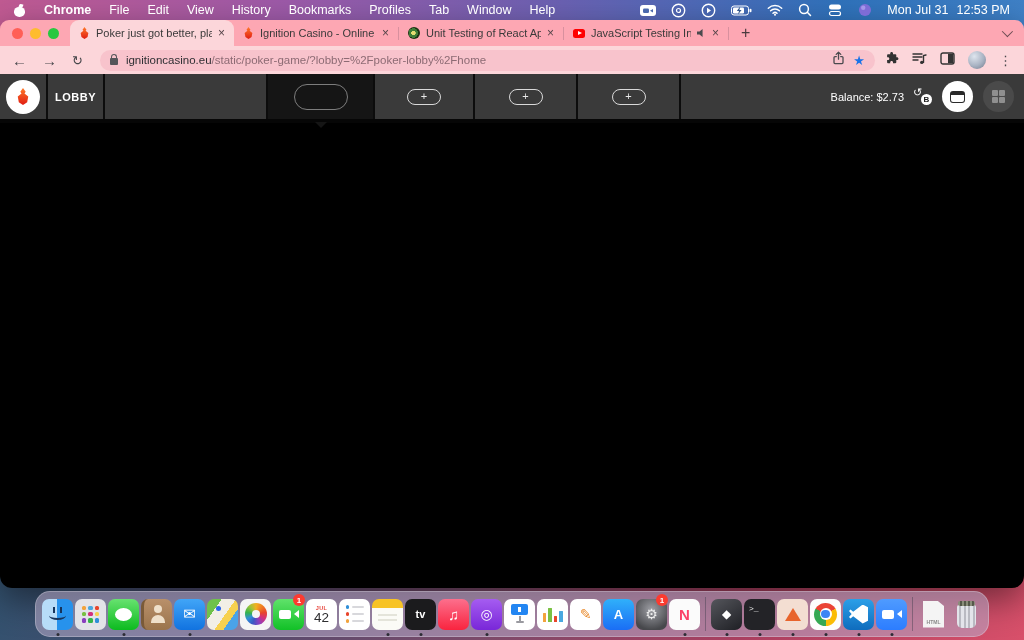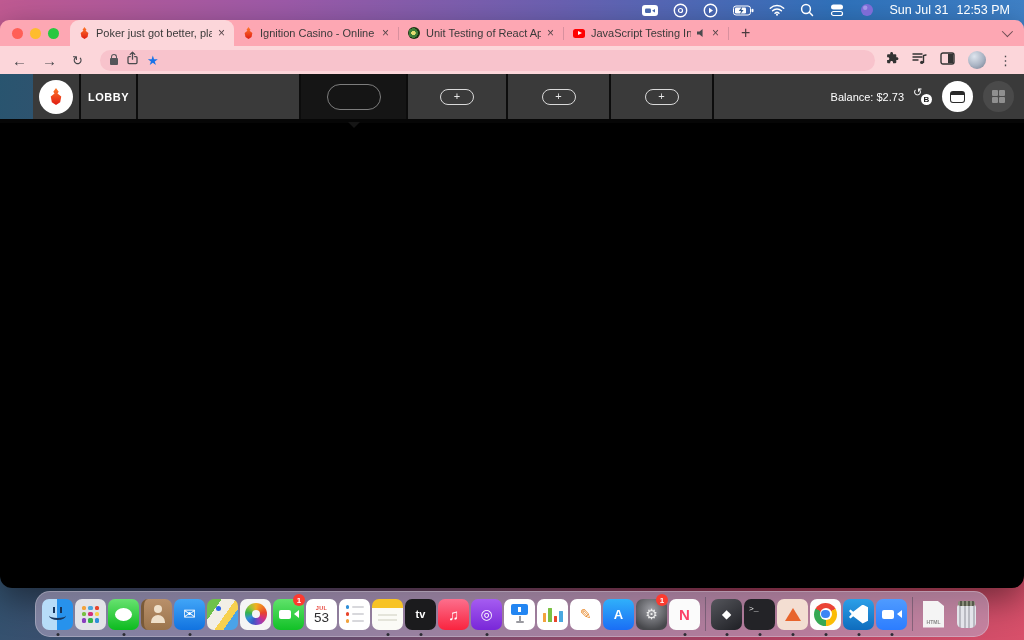--- a/index.html
+++ b/index.html
@@ -65,21 +65,21 @@
   .url{font-size:11.5px;white-space:nowrap;overflow:hidden;flex:1;}
   .url .dom{color:#2f2f33;}
   .url .path{color:#8d6b74;}
   .ob-star{color:#1a73e8;font-size:13px;line-height:1;}
   .tb-right{display:flex;align-items:center;gap:13px;padding-left:2px;}
   .avatar{width:18px;height:18px;border-radius:50%;
     background:radial-gradient(circle at 35% 30%,#dfe5ee,#a8b2c2 55%,#70798a);}
   .dots3{color:#47474b;font-size:13px;line-height:1;letter-spacing:0;}
 
   
-  .pokerbar{height:45px;background:#3a3a3a;display:flex;flex:none;margin-left:33px;}
+  .pokerbar{height:45px;background:#3a3a3a;display:flex;flex:none;}
   .psec{background:#3a3a3a;border-right:2px solid #0c0c0c;display:flex;align-items:center;justify-content:center;flex:none;}
   .psec:last-child{border-right:none;flex:1;}
   .logo-circle{width:34px;height:34px;border-radius:50%;background:#fff;display:flex;align-items:center;justify-content:center;}
   .logo-flame{width:15px;height:17px;background:linear-gradient(180deg,#ff7a2a,#e01b12);
     clip-path:polygon(50% 0%,68% 22%,60% 32%,85% 50%,78% 84%,50% 100%,22% 84%,15% 50%,40% 32%,32% 22%);}
   .lobby-label{color:#fff;font-size:11px;font-weight:700;letter-spacing:.5px;}
   .ptab-active{background:#151515;position:relative;}
   .ptab-active::after{content:"";position:absolute;left:50%;bottom:-9px;transform:translateX(-50%);
     width:0;height:0;border-left:6px solid transparent;border-right:6px solid transparent;
     border-top:6px solid #151515;z-index:5;}
@@ -195,20 +195,36 @@
   .tcan{width:19px;height:23px;border-radius:2px 2px 5px 5px;
     background:repeating-linear-gradient(90deg,#e3e4ea 0 2.5px,#b9bac2 2.5px 4.5px);}
 </style>
 </head>
 <body>
 
 <div class="desktop">
   <div class="wall-top"></div>
 
   <div class="menubar">
+    <div class="mb-left">
+      <span class="apple">
+          <i></i>
+          <b></b>
+        </span>
+      <span class="mi app">Chrome</span>
+      <span class="mi">File</span>
+      <span class="mi">Edit</span>
+      <span class="mi">View</span>
+      <span class="mi">History</span>
+      <span class="mi">Bookmarks</span>
+      <span class="mi">Profiles</span>
+      <span class="mi">Tab</span>
+      <span class="mi">Window</span>
+      <span class="mi">Help</span>
+    </div>
     <div class="mb-right">
       <span>
           <svg width="16" height="13" viewBox="0 0 16 13">
             <rect x="0" y="1" width="16" height="11" rx="3" fill="#fff"></rect>
             <rect x="3" y="4.5" width="6" height="4.5" rx="1.2" fill="#4b69ad"></rect>
             <path d="M10 6.7l3-1.8v3.6z" fill="#4b69ad"></path>
           </svg>
         </span>
       <span>
           <svg width="15" height="15" viewBox="0 0 15 15">
@@ -250,21 +266,21 @@
             <rect x="2.5" y="8.5" width="11" height="4" rx="2" stroke="#fff" stroke-width="1.2" fill="none"></rect>
           </svg>
         </span>
       <span>
           <svg width="14" height="14" viewBox="0 0 14 14">
             <circle cx="7" cy="7" r="6" fill="#7e6cd6"></circle>
             <circle cx="5.2" cy="4.8" r="2.2" fill="#a596ea"></circle>
           </svg>
         </span>
       <span class="clock">
-        <span>Sun Jul 31</span>
+        <span>Mon Jul 31</span>
         <span>12:53 PM</span>
       </span>
     </div>
   </div>
 
   <div class="window">
 
     <div class="tabstrip">
       <div class="lights">
         <span class="light l-red"></span>
@@ -302,20 +318,21 @@
       <span class="newtab">+</span>
       <span class="tab-chevron"></span>
     </div>
 
     <div class="toolbar">
       <span class="navic">←</span>
       <span class="navic">→</span>
       <span class="navic reload">↻</span>
       <div class="omnibox">
         <span class="lockb"></span>
+        <span class="url"><span class="dom">ignitioncasino.eu</span><span class="path">/static/poker-game/?lobby=%2Fpoker-lobby%2Fhome</span></span>
         <span><svg width="13" height="14" viewBox="0 0 13 14">
               <path d="M6.5 8.2V1.6M4.2 3.4L6.5 1.2l2.3 2.2" stroke="#4a4a4e" stroke-width="1.3" fill="none" stroke-linecap="round" stroke-linejoin="round"></path>
               <path d="M4.3 5.6H3a1 1 0 0 0-1 1v5a1 1 0 0 0 1 1h7a1 1 0 0 0 1-1v-5a1 1 0 0 0-1-1H8.7" stroke="#4a4a4e" stroke-width="1.3" fill="none" stroke-linecap="round"></path>
             </svg></span>
         <span class="ob-star">★</span>
       </div>
       <div class="tb-right">
         <span><svg width="14" height="14" viewBox="0 0 14 14">
               <path d="M5.2 2.4c0-.8.6-1.4 1.4-1.4S8 1.6 8 2.4v.8h2.4c.5 0 .9.4.9.9v2.2h.7c.8 0 1.4.6 1.4 1.4s-.6 1.4-1.4 1.4h-.7v2.2c0 .5-.4.9-.9.9H8v-.8c0-.8-.6-1.4-1.4-1.4s-1.4.6-1.4 1.4v.8H3c-.5 0-.9-.4-.9-.9V9.1h.8c.8 0 1.4-.6 1.4-1.4S3.7 6.3 2.9 6.3h-.8V4.1c0-.5.4-.9.9-.9h2.2z" fill="#333"></path>
             </svg></span>
@@ -431,21 +448,21 @@
     <div class="ditem">
         <b class="badge">1</b>
         <span class="di i-facetime">
           <i class="cam"></i>
           <i class="lens"></i>
         </span>
       </div>
     <div class="ditem">
         <span class="di i-cal">
           <i class="cal-m">JUL</i>
-          <i class="cal-d">53</i>
+          <i class="cal-d">42</i>
         </span>
       </div>
     <div class="ditem">
         <span class="di i-rem">
           <i class="rl">
             <b>
               <i></i>
               <u></u>
             </b>
             <b>

